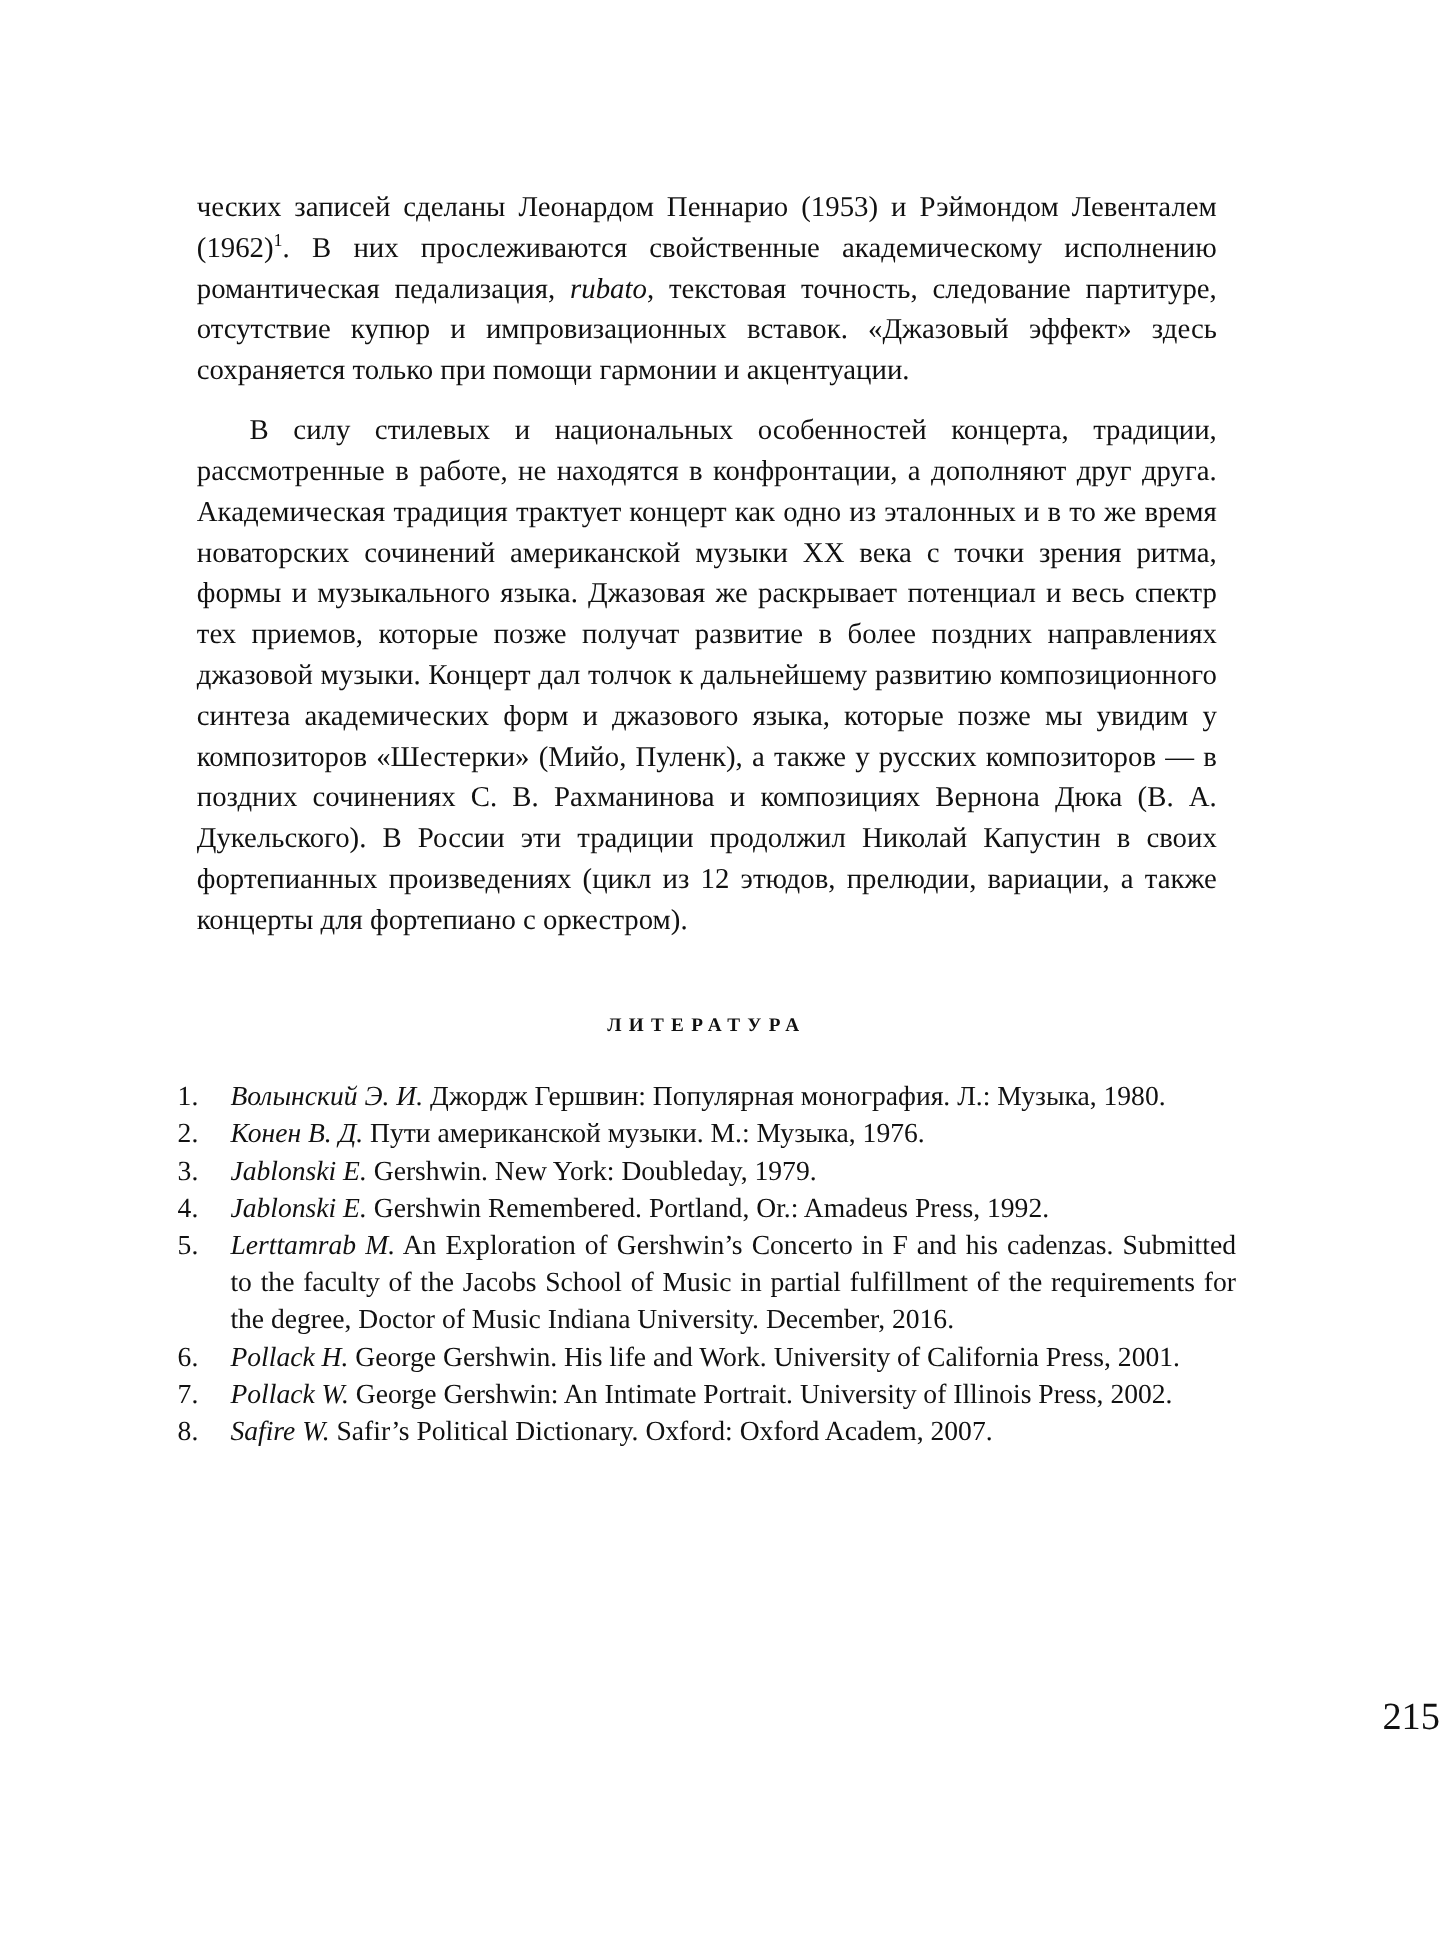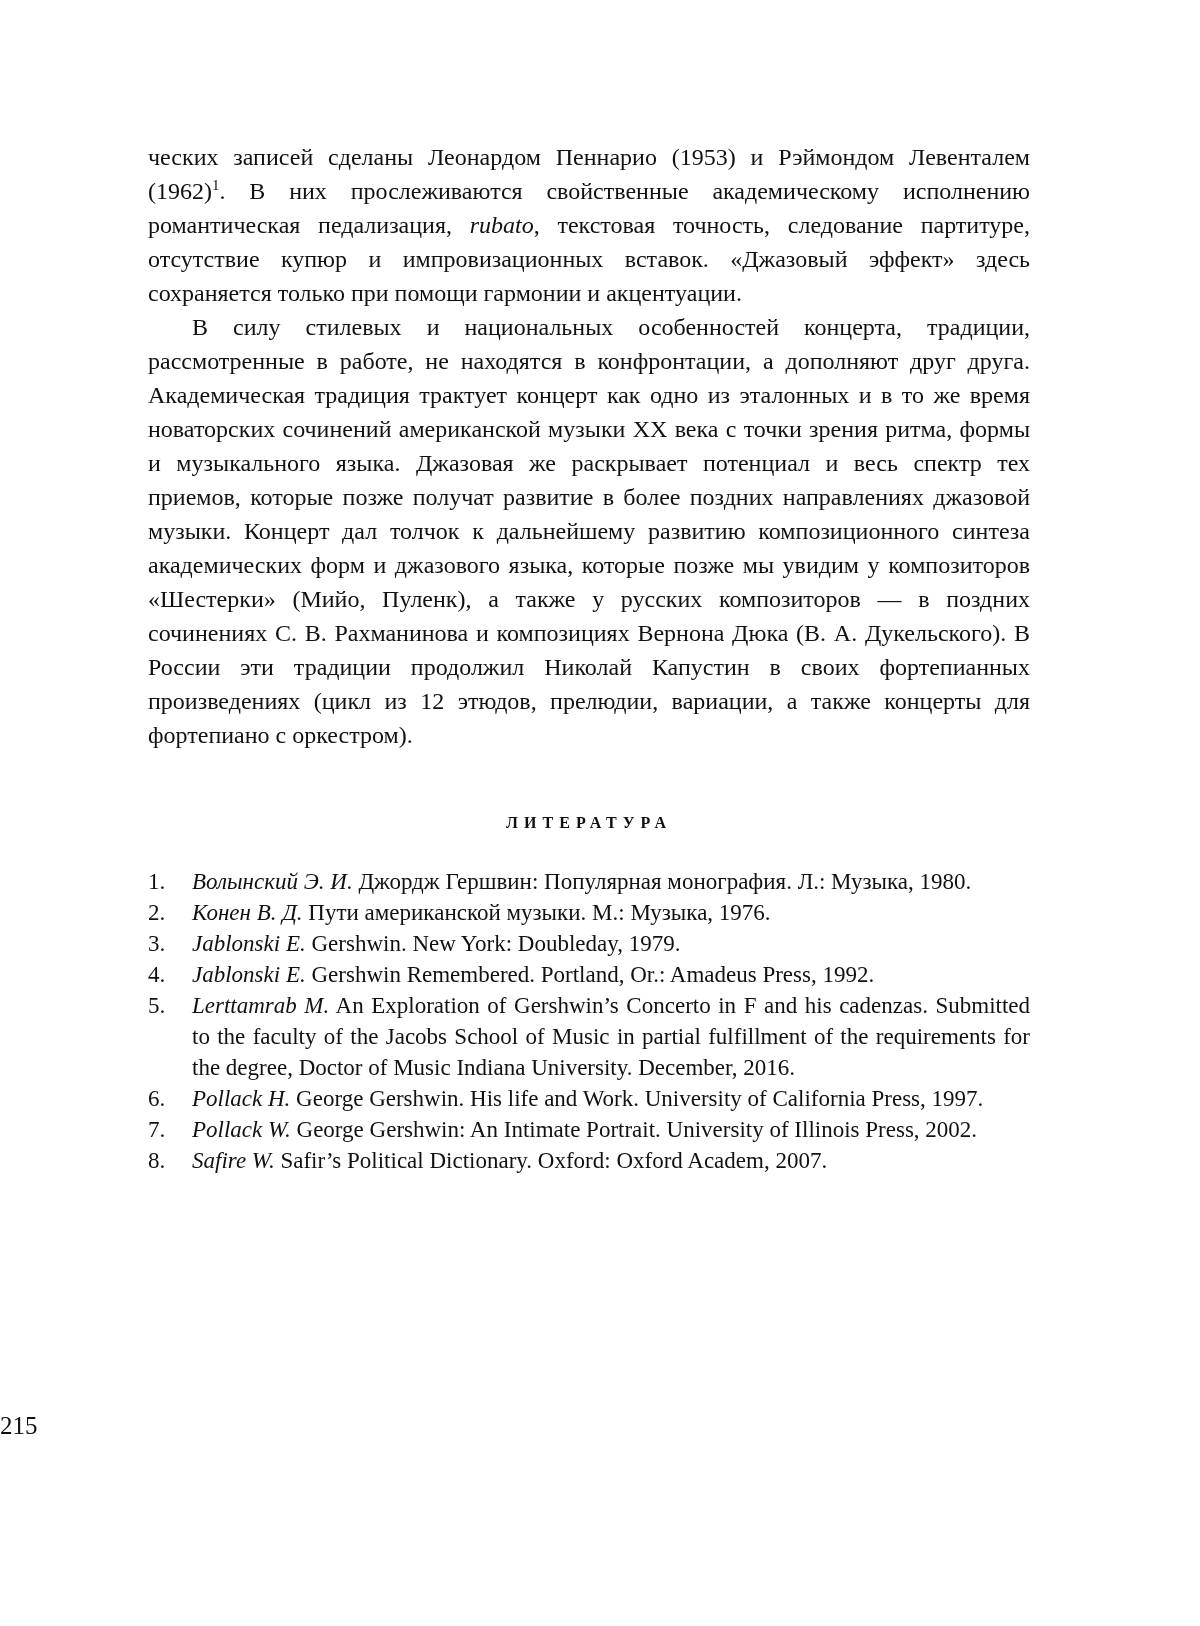--- a/index.html
+++ b/index.html
@@ -14,21 +14,21 @@
     background: #ffffff;
     color: #111111;
     font-family: "Liberation Serif", "DejaVu Serif", serif;
     overflow: hidden;
     box-sizing: border-box;
   }
   .content {
     padding: 140px 170px 0 148px;
   }
   .body-par {
-    margin: 0;
+    margin: 16px;
     font-size: 24px;
     line-height: 34px;
     text-align: justify;
   }
   .body-par.indented {
     text-indent: 44px;
   }
   .italic {
     font-style: italic;
   }
@@ -88,22 +88,22 @@
     font-size: 14px;
     line-height: 0;
     vertical-align: super;
     margin-right: 26px;
   }
   .page-number {
     position: absolute;
     left: 0;
     right: 0;
     top: 1412px;
-    text-align: left;
-    font-size: 25px;
+    text-align: right;
+    font-size: 32px;
   }
 </style>
 </head>
 <body>
 
 <div class="page">
   <div class="content">
 
     <p class="body-par"><span>ческих записей сделаны Леонардом Пеннарио (1953) и Рэймондом Левенталем (1962)</span><sup class="fn-ref">1</sup><span>. В них прослеживаются свойственные академическому исполнению романтическая педализация, </span><span class="italic">rubato</span><span>, текстовая точность, следование партитуре, отсутствие купюр и импровизационных вставок. «Джазовый эффект» здесь сохраняется только при помощи гармонии и акцентуации.</span></p>
 
@@ -127,21 +127,21 @@
       <li class="bib-item">
         <span class="bib-num">4.</span>
         <span class="bib-text"><span class="bib-author">Jablonski E.</span><span> Gershwin Remembered. Portland, Or.: Amadeus Press, 1992.</span></span>
       </li>
       <li class="bib-item">
         <span class="bib-num">5.</span>
         <span class="bib-text"><span class="bib-author">Lerttamrab M.</span><span> An Exploration of Gershwin’s Concerto in F and his cadenzas. Submitted to the faculty of the Jacobs School of Music in partial fulfillment of the requirements for the degree, Doctor of Music Indiana University. December, 2016.</span></span>
       </li>
       <li class="bib-item">
         <span class="bib-num">6.</span>
-        <span class="bib-text"><span class="bib-author">Pollack H.</span><span> George Gershwin. His life and Work. University of California Press, 1997.</span></span>
+        <span class="bib-text"><span class="bib-author">Pollack H.</span><span> George Gershwin. His life and Work. University of California Press, 2001.</span></span>
       </li>
       <li class="bib-item">
         <span class="bib-num">7.</span>
         <span class="bib-text"><span class="bib-author">Pollack W.</span><span> George Gershwin: An Intimate Portrait. University of Illinois Press, 2002.</span></span>
       </li>
       <li class="bib-item">
         <span class="bib-num">8.</span>
         <span class="bib-text"><span class="bib-author">Safire W.</span><span> Safir’s Political Dictionary. Oxford: Oxford Academ, 2007.</span></span>
       </li>
     </ul>

